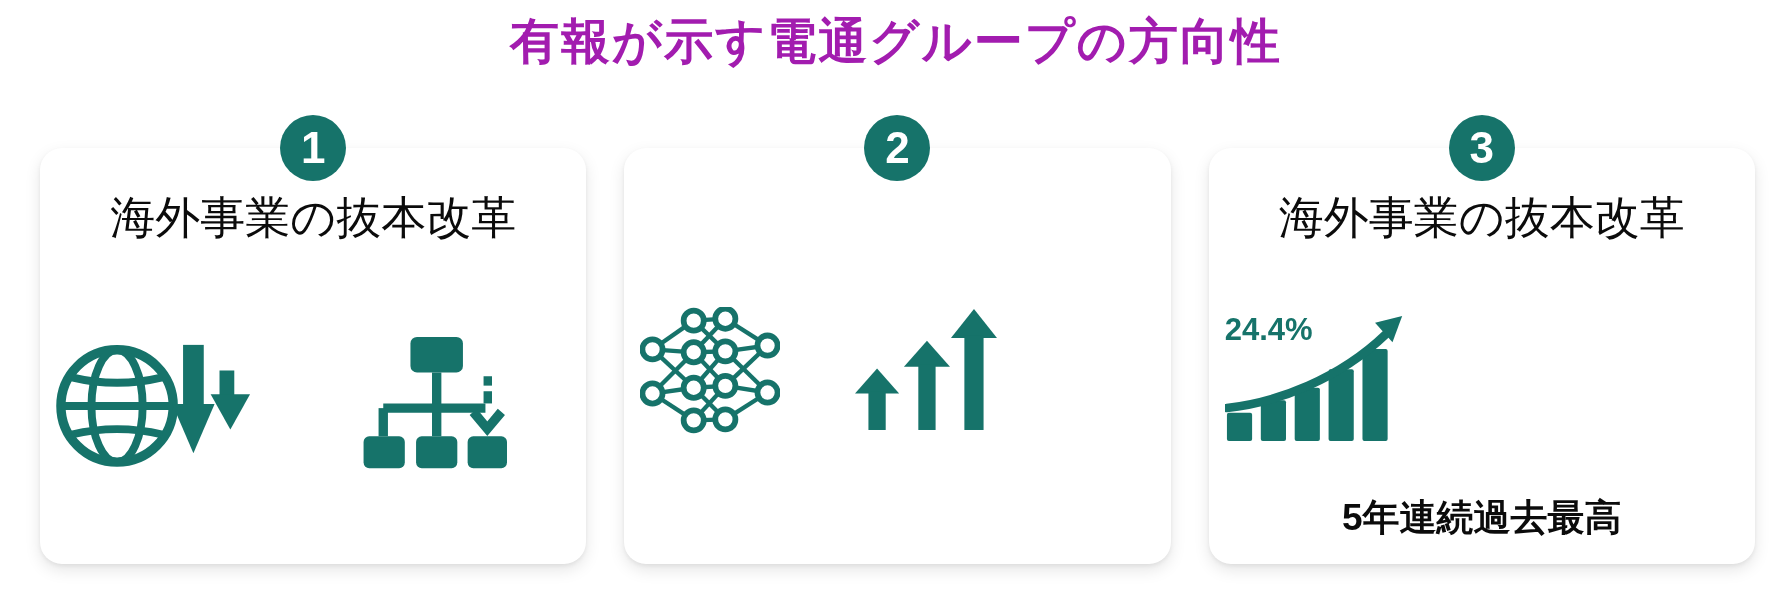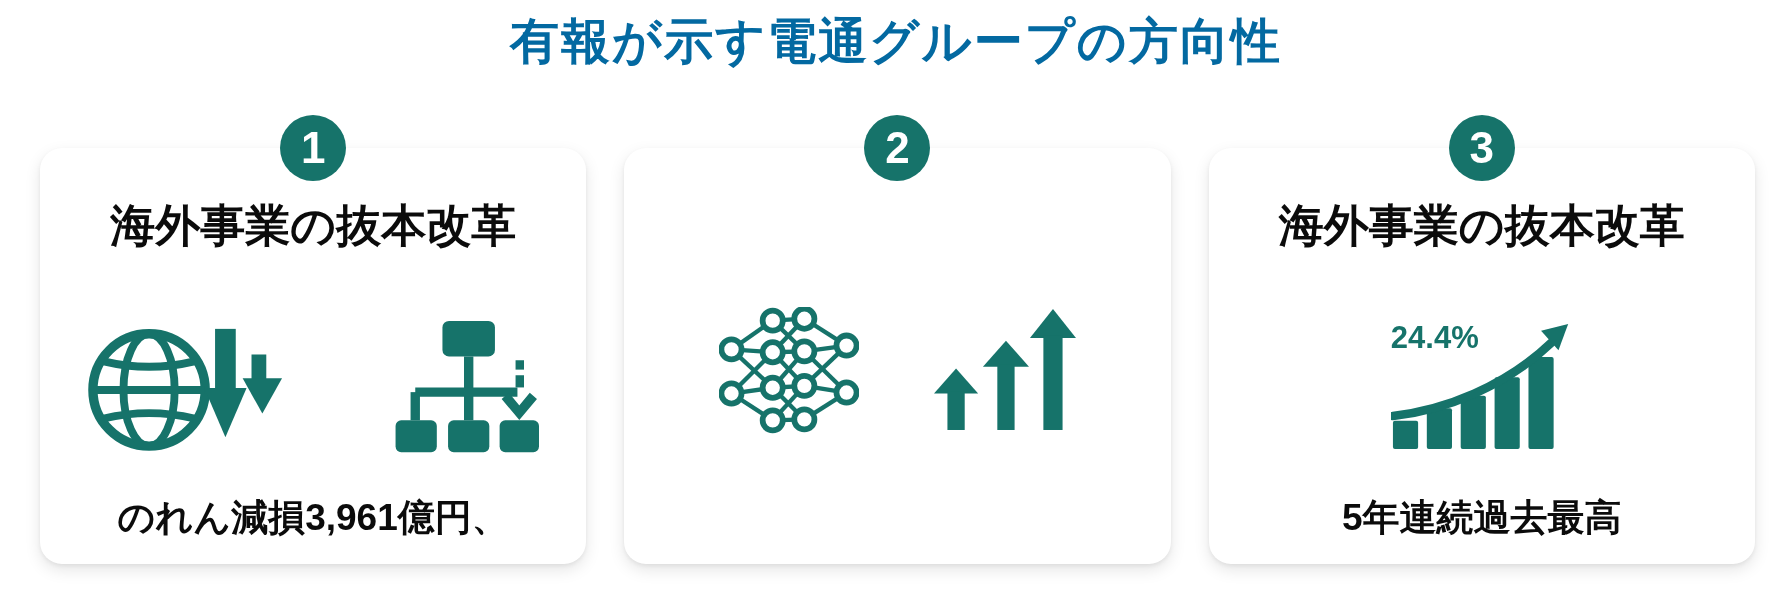--- a/index.html
+++ b/index.html
@@ -5,46 +5,46 @@
   :root { --accent:#16736A; --ink:#0b0b0b; }
   * { box-sizing:border-box; }
   html,body { margin:0; padding:0; }
   body {
     width:1792px; height:592px; background:#ffffff; overflow:hidden;
     font-family:"Liberation Sans","DejaVu Sans",sans-serif; color:var(--ink);
   }
   .main-title {
     margin:12px 0 0; text-align:center;
     font-size:49px; font-weight:900; letter-spacing:2px; line-height:1.22;
-    color:#0369a1;
+    color:#a21caf;
   }
   .cards {
     display:flex; gap:38px; padding:0 37px 0 40px; margin-top:76px;
   }
   .card {
     position:relative; flex:1; height:416px;
     background:#ffffff; border-radius:22px;
     box-shadow:0 6px 16px rgba(0,0,0,0.10), 0 2px 4px rgba(0,0,0,0.06);
     display:flex; flex-direction:column; align-items:center;
     padding:38px 16px 22px;
   }
   .badge {
     position:absolute; top:-33px; left:50%; transform:translateX(-50%);
     width:66px; height:66px; border-radius:50%;
     background:var(--accent); color:#ffffff;
     font-size:44px; font-weight:700;
     display:flex; align-items:center; justify-content:center;
   }
   .card-title {
-    margin:16px; font-size:45px; font-weight:700; line-height:1.05;
+    margin:8px; font-size:45px; font-weight:400; line-height:1.05;
     letter-spacing:0; white-space:nowrap;
   }
   .icon-row {
     flex:1; width:100%; margin-top:14px;
-    display:flex; align-items:center; justify-content:center;
+    display:flex; align-items:center; 
   }
   .icon-row.card1 { gap:104px; }
   .icon-row.card2 { gap:75px; }
   .desc {
     margin:0; text-align:center;
     font-size:37px; font-weight:800; line-height:1.3;
   }
   .desc span { display:block; white-space:nowrap; }
   svg { display:block; }
   .growth-icon { position:relative; }
@@ -95,21 +95,20 @@
           <rect x="7" y="110" width="44" height="34" rx="6"></rect>
           <rect x="63" y="110" width="44" height="34" rx="6"></rect>
           <rect x="118" y="110" width="42" height="34" rx="6"></rect>
           <rect x="135" y="46" width="9" height="10"></rect>
           <rect x="135" y="62" width="9" height="13"></rect>
         </g>
         <path d="M124,84 L139,102 L154,84" stroke="var(--accent)" stroke-width="10" fill="none"></path>
       </svg>
     </div>
     <p class="desc">
-      <span>のれん減損3,961億円、</span>
     </p>
   </section>
 
   <section class="card">
     <div class="badge">
       <span>2</span>
     </div>
     <div class="icon-row card2">
 
       <svg width="140" height="127" viewBox="0 0 146 132" fill="none">

